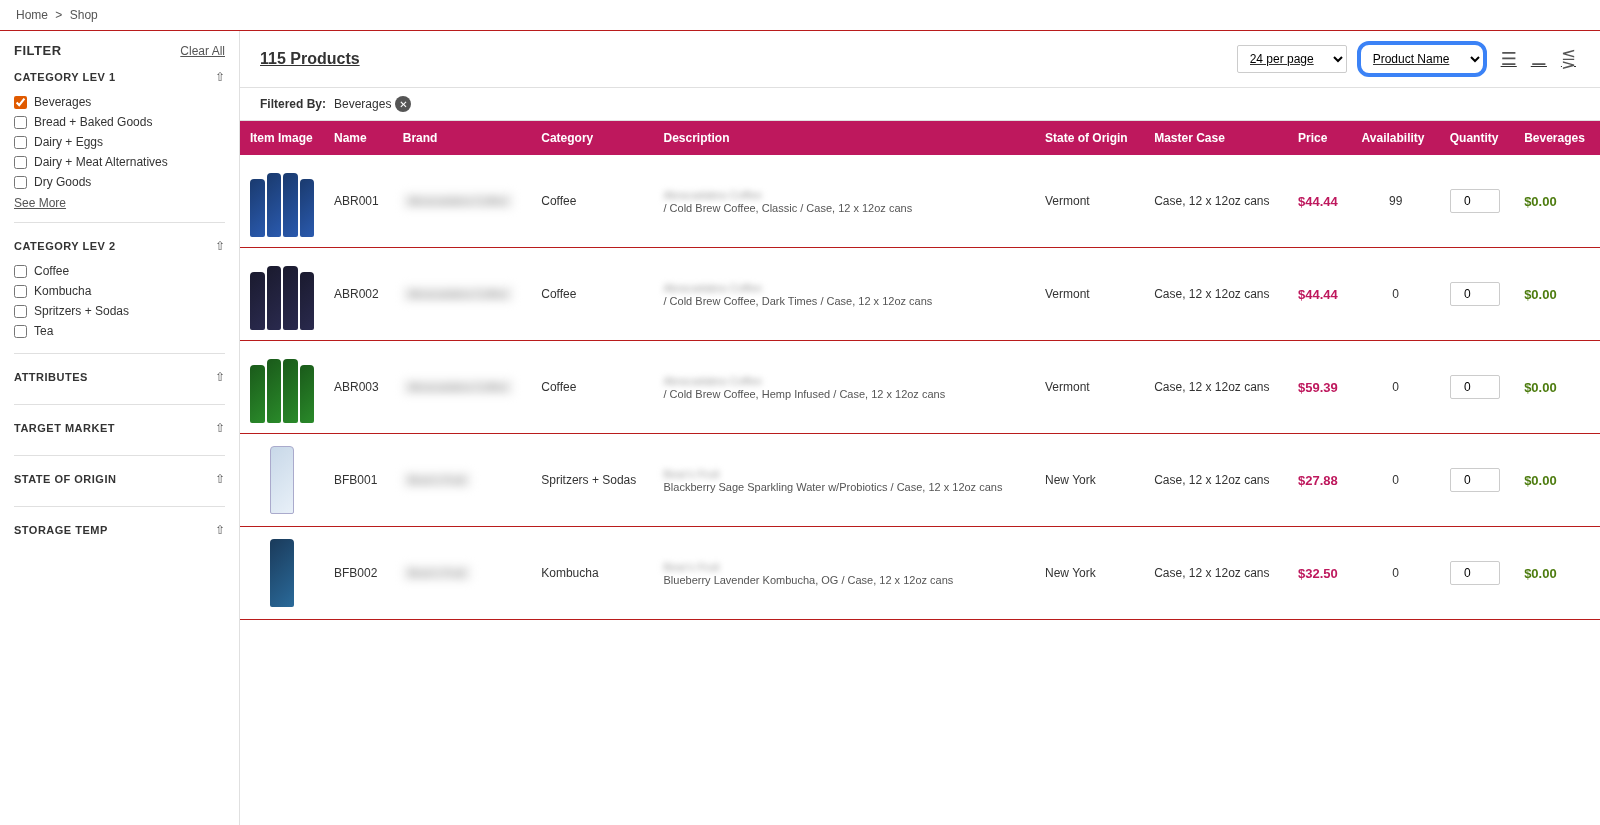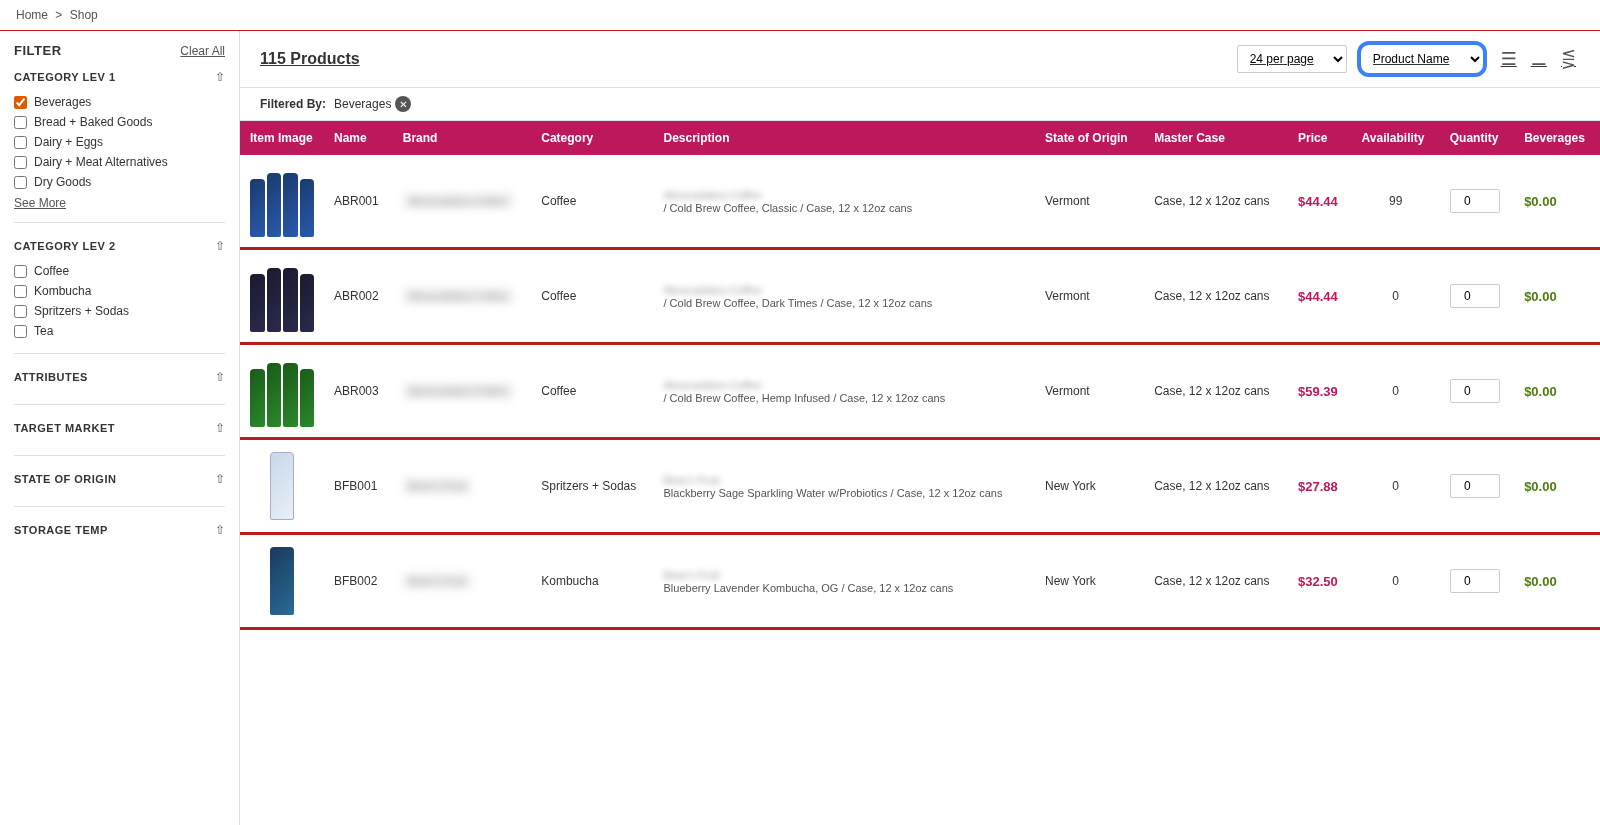--- a/index.html
+++ b/index.html
@@ -142,21 +142,21 @@
     .table-container { flex: 1; overflow-y: auto; }
     table { width: 100%; border-collapse: collapse; }
     thead tr { background: #be185d; color: #fff; border-radius: 11px; }
     thead th {
       padding: 10px 10px;
       text-align: left;
       font-size: 12px;
       font-weight: 600;
       white-space: nowrap;
     }
-    tbody tr { border-bottom: 3px solid #b91c1c; }
+    tbody tr { border-bottom: 1px solid #b91c1c; }
     tbody td { padding: 10px 10px; vertical-align: middle; font-size: 12px; }
 
     .item-image { width: 70px; text-align: center; }
 
     .product-code { font-size: 12px; color: #333; }
     .brand-blurred {
       filter: blur(4px);
       color: #999;
       font-size: 11px;
       background: #eee;

